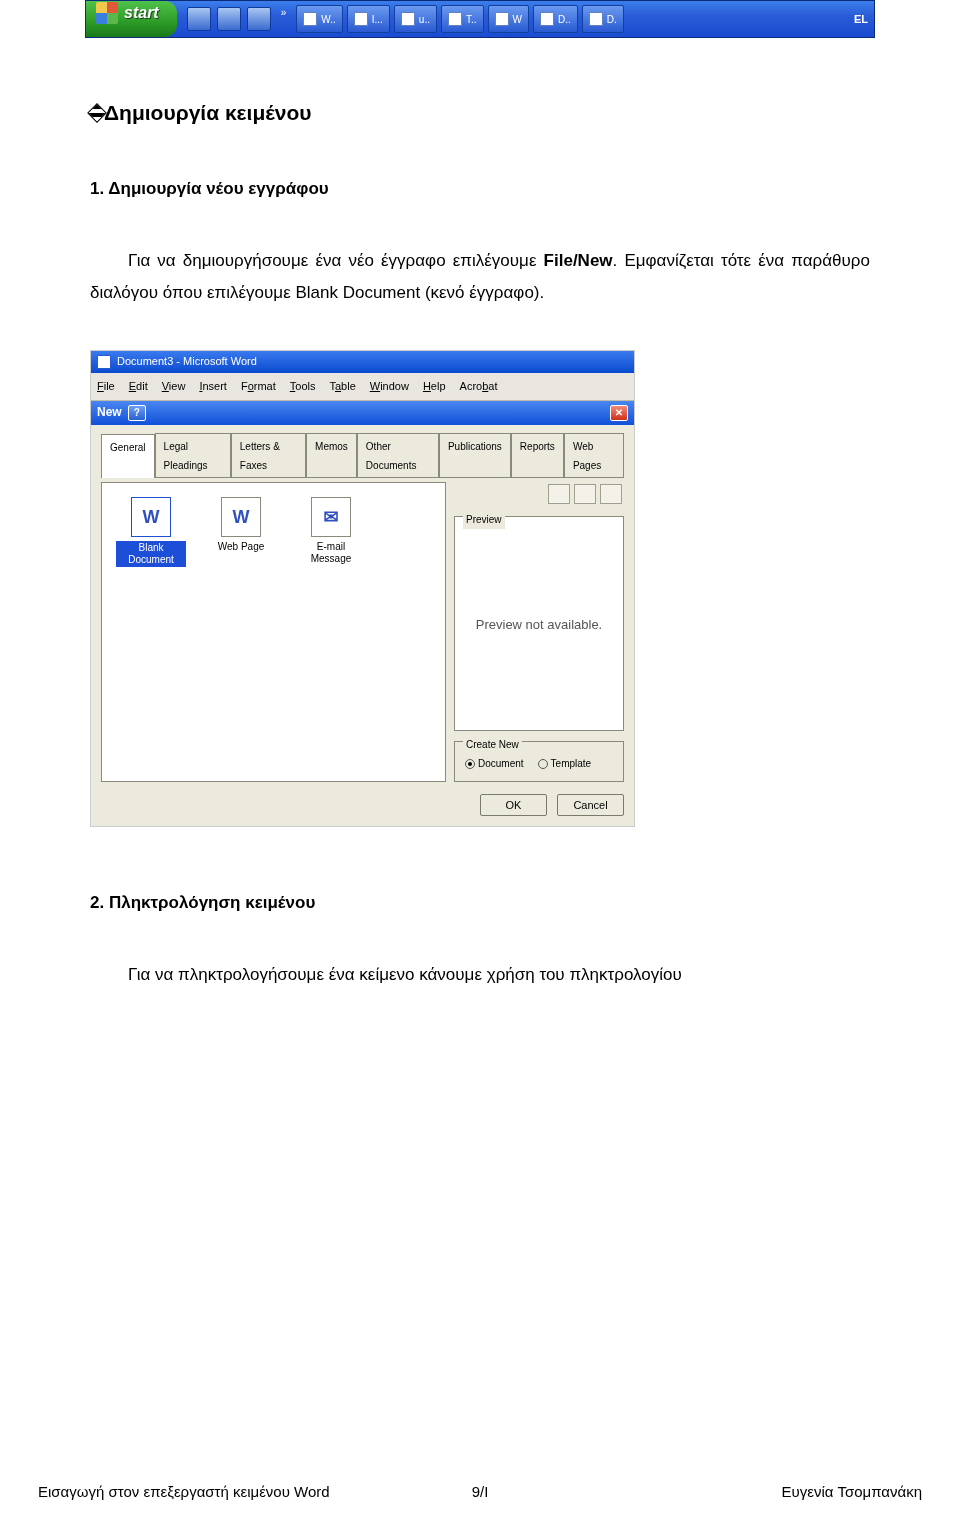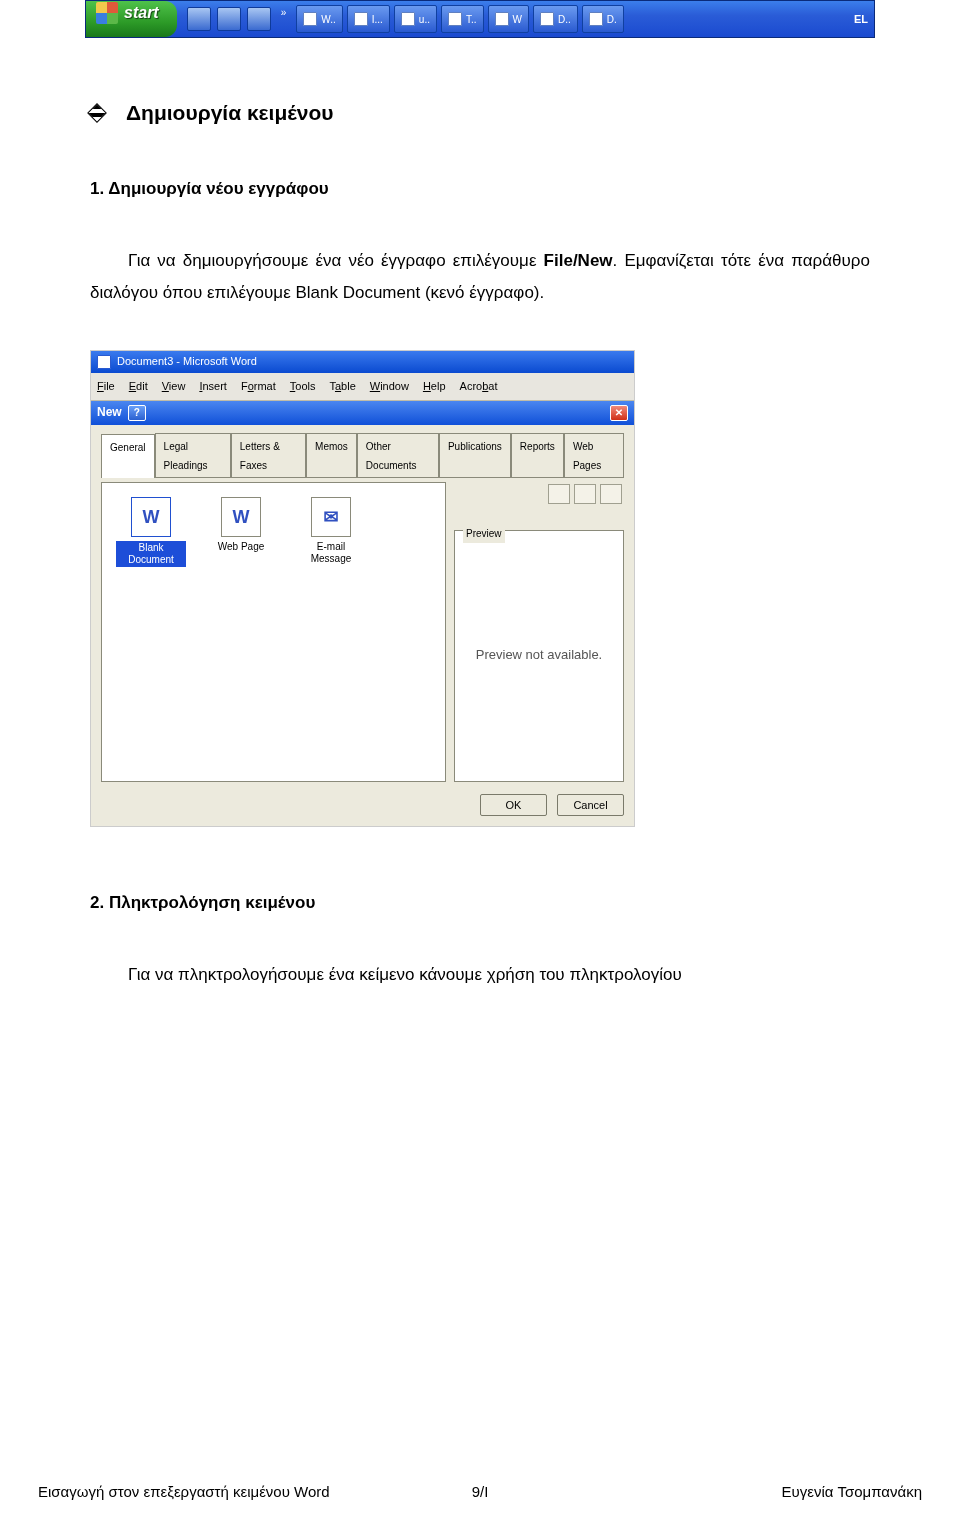--- a/index.html
+++ b/index.html
@@ -40,21 +40,21 @@
   .ql-icon{width:24px;height:24px;background:linear-gradient(180deg,#a8c6f2,#3a6ad0);border-radius:2px;border:1px solid #0e3a9a;}
   .ql-chev{color:#fff;margin-left:4px;font-size:10px;}
   .task-items{display:flex;gap:4px;margin-left:10px;overflow:hidden;}
   .task-item{height:28px;padding:0 6px;display:flex;align-items:center;gap:4px;
     background:linear-gradient(180deg,#6a9af0,#2a5ad0);border:1px solid #1040a0;border-radius:2px;
     color:#fff;font-size:10px;white-space:nowrap;}
   .task-item .tic{width:14px;height:14px;background:#fff;border:1px solid #6080c0;border-radius:1px;}
   .lang-ind{margin-left:auto;margin-right:6px;font-weight:bold;text-align:center;}
 
   .page-content{padding:55px 90px 0 90px;font-size:17px;color:#000;line-height:1.9;}
-  .sect-title{display:flex;align-items:center;gap:22px;margin-bottom:40px;}
+  .sect-title{display:flex;align-items:center;gap:0;margin-bottom:40px;}
   .diamond{width:14px;height:14px;transform:rotate(45deg);
     background:linear-gradient(135deg,#000 0 25%,transparent 25% 50%,#000 50% 75%,transparent 75%);
     border:1px solid #000;}
   .sect-title h2{font-size:21px;font-weight:bold;}
   .para{text-align:justify;margin-bottom:40px;text-indent:38px;}
   .subhead{font-weight:bold;margin-bottom:40px;}
   .para b{font-weight:bold;}
 
   
   .dialog-fig{width:545px;margin:10px 0 0 0;display:flex;flex-direction:column;border:1px solid #ccc;}
@@ -74,21 +74,21 @@
   .tab.active{background:#fff;position:relative;top:1px;}
   .dialog-main{display:flex;gap:8px;margin-top:4px;}
   .tmpl-pane{flex:1;background:#fff;border:1px solid #8a8a7a;height:300px;padding:14px;}
   .tmpl-icons{display:flex;gap:20px;}
   .tmpl{display:flex;flex-direction:column;align-items:center;width:70px;}
   .tmpl .ic{width:40px;height:40px;border:1px solid #8a8a7a;background:#fff;margin-bottom:4px;
     display:flex;align-items:center;justify-content:center;font-size:18px;color:#3050c0;font-weight:bold;}
   .tmpl.selected .ic{border:1px solid #2050d0;}
   .tmpl .lbl{font-size:10px;text-align:center;line-height:1.2;}
   .tmpl.selected .lbl{background:#1d4ed8;color:#fff;padding:1px 3px;}
-  .right-col{width:170px;display:flex;flex-direction:column;gap:24px;}
+  .right-col{width:170px;display:flex;flex-direction:column;gap:10px;}
   .viewbar{height:24px;background:#eceadd;display:flex;justify-content:flex-end;gap:4px;padding:2px;}
   .vb{width:22px;height:20px;border:1px solid #a0a090;background:#f4f2e8;}
   .preview-box{border:1px solid #8a8a7a;background:#fff;flex:1;position:relative;}
   .fieldset-lbl{position:absolute;top:-7px;left:8px;background:#eceadd;font-size:10px;padding:0 3px;}
   .preview-txt{position:absolute;top:45%;width:100%;text-align:center;font-size:13px;color:#555;}
   .cnew{border:1px solid #8a8a7a;background:#eceadd;position:relative;padding:12px 10px 8px 10px;}
   .cnew-row{display:flex;gap:14px;font-size:10px;}
   .radio{width:10px;height:10px;border:1px solid #555;border-radius:50%;display:inline-block;vertical-align:middle;margin-right:3px;position:relative;}
   .radio.sel::after{content:"";position:absolute;top:2px;left:2px;width:4px;height:4px;background:#000;border-radius:50%;}
   .btn-row{display:flex;justify-content:flex-end;gap:10px;margin-top:12px;}
@@ -214,20 +214,27 @@
         <div class="right-col">
           <div class="viewbar">
             <div class="vb"></div>
             <div class="vb"></div>
             <div class="vb"></div>
           </div>
           <div class="preview-box" style="height:170px;">
             <span class="fieldset-lbl">Preview</span>
             <div class="preview-txt">Preview not available.</div>
           </div>
+          <div class="cnew">
+            <span class="fieldset-lbl">Create New</span>
+            <div class="cnew-row">
+              <label><span class="radio sel"></span><span>Document</span></label>
+              <label><span class="radio"></span><span>Template</span></label>
+            </div>
+          </div>
         </div>
       </div>
       <div class="btn-row">
         <button class="winbtn">OK</button>
         <button class="winbtn">Cancel</button>
       </div>
     </div>
   </div>
 
   <p class="subhead" style="margin-top:60px;">

